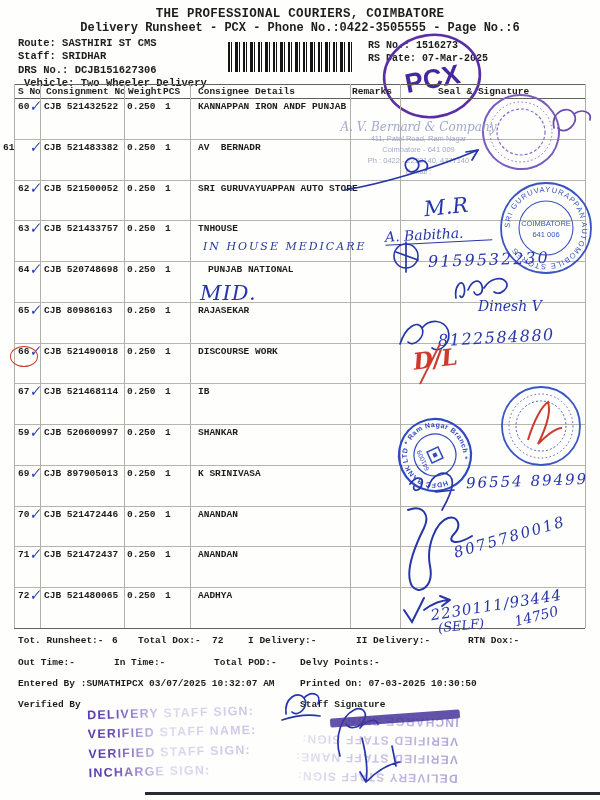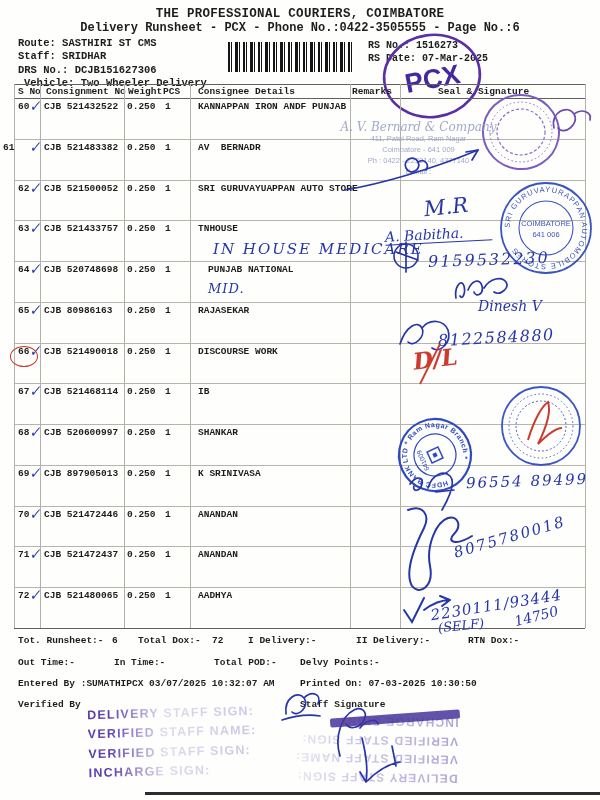--- a/index.html
+++ b/index.html
@@ -127,21 +127,21 @@
       <div class="printed" style="top: 346.615px; left: 127px;">0.250</div>
       <div class="printed" style="top: 346.615px; left: 165px;">1</div>
       <div class="printed" style="top: 346.615px; left: 198px;">DISCOURSE WORK</div>
       <div class="hw" style="left: 29px; top: 342.615px; font-size: 14px; transform: rotate(-6deg);">✓</div>
       <div class="printed" style="top: 387.385px; left: 18px;">67</div>
       <div class="printed" style="top: 387.385px; left: 44px;">CJB 521468114</div>
       <div class="printed" style="top: 387.385px; left: 127px;">0.250</div>
       <div class="printed" style="top: 387.385px; left: 165px;">1</div>
       <div class="printed" style="top: 387.385px; left: 198px;">IB</div>
       <div class="hw" style="left: 29px; top: 383.385px; font-size: 14px; transform: rotate(-6deg);">✓</div>
-      <div class="printed" style="top: 428.154px; left: 18px;">68</div>
+      <div class="printed" style="top: 428.154px; left: 18px;">59</div>
       <div class="printed" style="top: 428.154px; left: 44px;">CJB 520600997</div>
       <div class="printed" style="top: 428.154px; left: 127px;">0.250</div>
       <div class="printed" style="top: 428.154px; left: 165px;">1</div>
       <div class="printed" style="top: 428.154px; left: 198px;">SHANKAR</div>
       <div class="hw" style="left: 29px; top: 424.154px; font-size: 14px; transform: rotate(-6deg);">✓</div>
       <div class="printed" style="top: 468.923px; left: 18px;">69</div>
       <div class="printed" style="top: 468.923px; left: 44px;">CJB 897905013</div>
       <div class="printed" style="top: 468.923px; left: 127px;">0.250</div>
       <div class="printed" style="top: 468.923px; left: 165px;">1</div>
       <div class="printed" style="top: 468.923px; left: 198px;">K SRINIVASA</div>
@@ -195,29 +195,29 @@
         <path id="guruArc" d="M48,48 m-36,0 a36,36 0 1,1 72,0 a36,36 0 1,1 -72,0"></path>
       </defs>
     <text font-size="7.5" font-family="Liberation Sans, sans-serif" fill="#3a55c0" letter-spacing="1">
       <textPath href="#guruArc">SRI GURUVAYURAPPAN AUTOMOBILE STORES</textPath>
     </text>
     <text x="48" y="46" text-anchor="middle" font-size="7.5" font-family="Liberation Sans, sans-serif" fill="#3a55c0">COIMBATORE</text>
     <text x="48" y="57" text-anchor="middle" font-size="7.5" font-family="Liberation Sans, sans-serif" fill="#3a55c0">641 006</text>
   </svg>
   <div class="hw" style="left:424px;top:195px;font-size:21px;transform:rotate(-6deg);">M.R</div>
 
-  <div class="hw" style="left:203px;top:240px;font-size:15px;letter-spacing:2px;margin-left:10px;">IN HOUSE MEDICARE</div>
+  <div class="hw" style="left:203px;top:240px;font-size:11px;letter-spacing:2px;">IN HOUSE MEDICARE</div>
   <div class="hw" style="left:385px;top:226px;font-size:14px;transform:rotate(-3deg);border-bottom:1.5px solid #2636a8;padding-right:28px;">A. Babitha.</div>
   <svg width="34" height="38" style="left:390px;top:238px;">
     <circle cx="16" cy="18" r="12" fill="none" stroke="#2636a8" stroke-width="1.6"></circle>
     <path class="sig-path" d="M16,4 L16,34 M6,14 L28,22"></path>
   </svg>
   <div class="hw" style="left:428px;top:250px;font-size:16px;letter-spacing:2px;transform:rotate(-2deg);">9159532230</div>
 
-  <div class="hw" style="left:208px;top:281px;font-size:13px;letter-spacing:1px;">MID.</div>
+  <div class="hw" style="left:200px;top:281px;font-size:21px;letter-spacing:1px;">MID.</div>
   <svg width="64" height="36" style="left:450px;top:270px;">
     <path class="sig-path" d="M6,28 C4,16 12,8 14,16 C16,24 12,30 10,26 M18,20 C22,10 30,8 32,16 C34,24 26,28 24,22 M34,18 C40,8 52,6 56,12 C60,18 50,26 44,22"></path>
   </svg>
 
   <div class="hw" style="left:478px;top:298px;font-size:14px;">Dinesh V</div>
   <svg width="66" height="44" style="left:396px;top:312px;">
     <path class="sig-path" d="M4,32 C10,14 22,8 26,16 C30,24 18,36 12,30 M26,16 C34,6 48,8 52,18 C56,30 44,42 36,36"></path>
   </svg>
   <div class="hw" style="left:438px;top:328px;font-size:16px;letter-spacing:1.5px;transform:rotate(-3deg);">8122584880</div>
 

